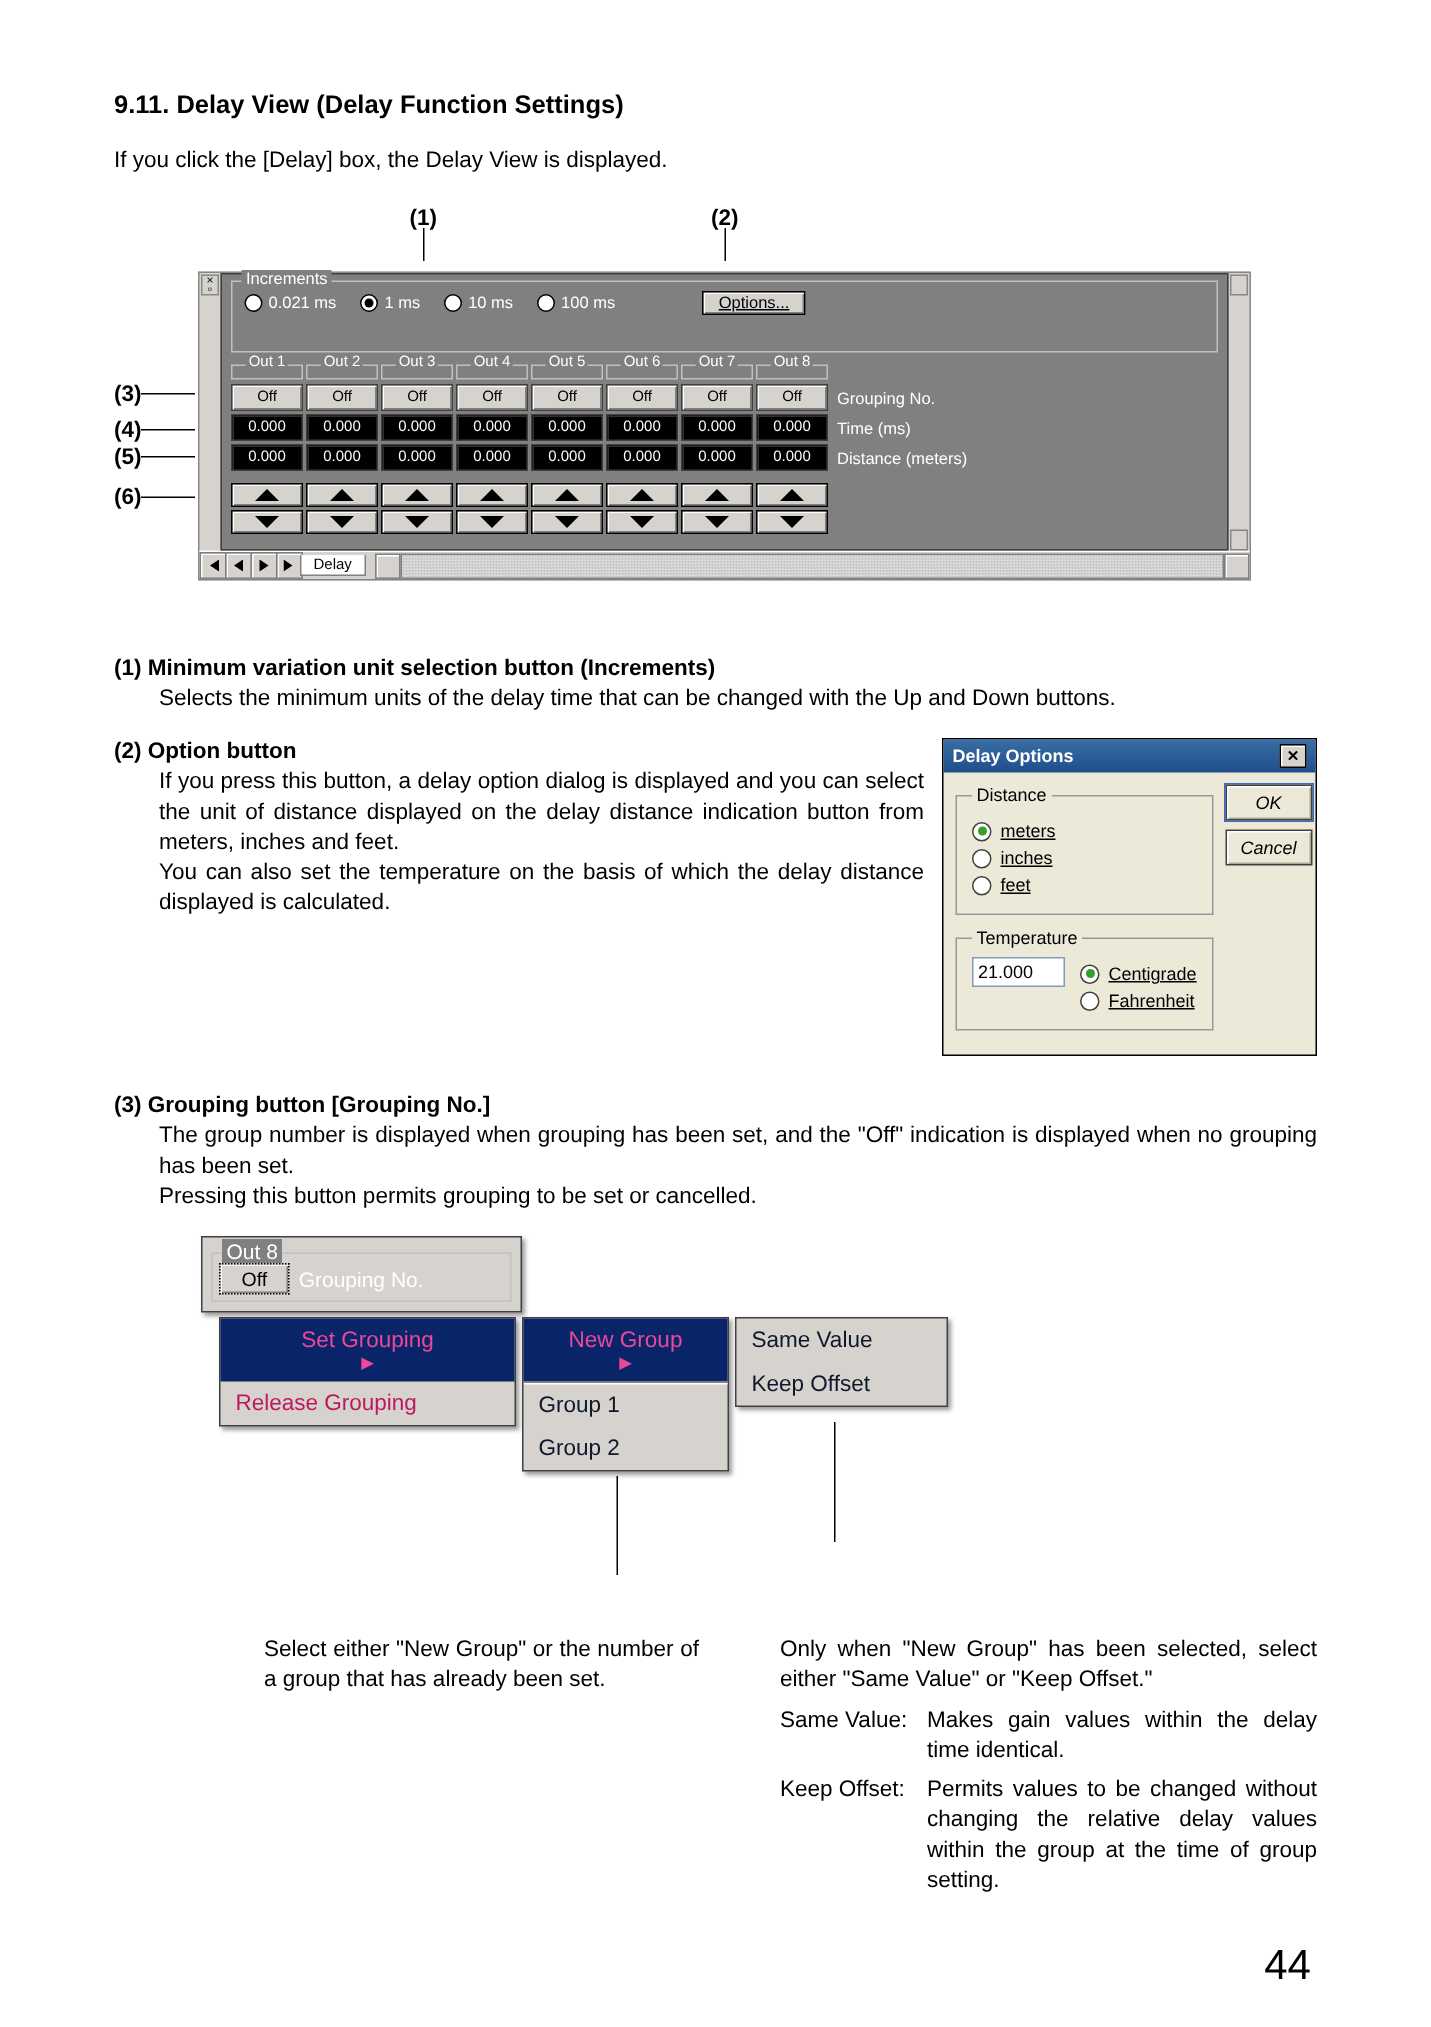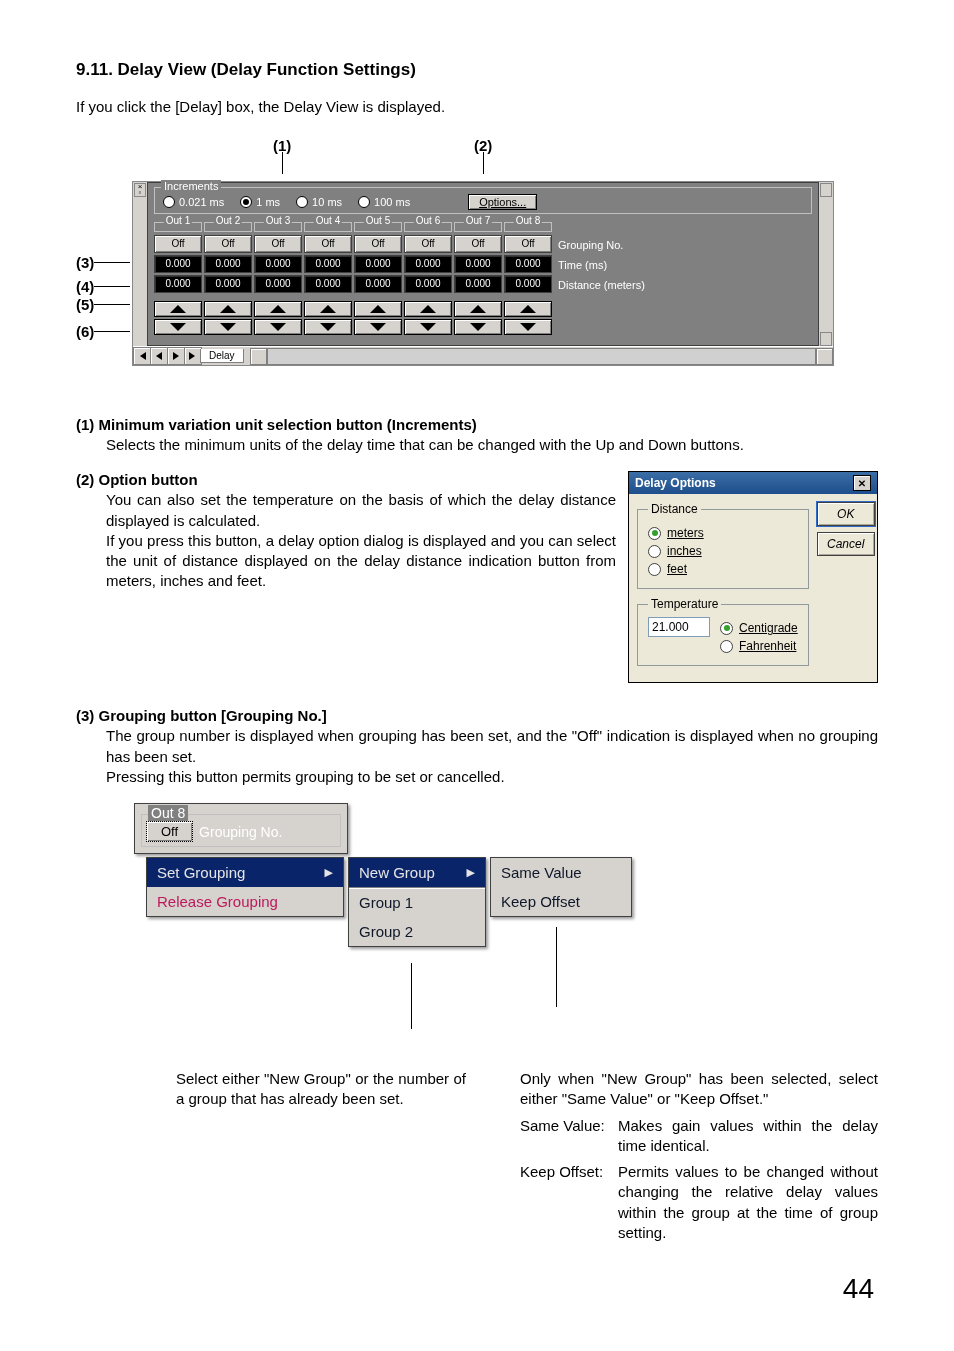--- a/index.html
+++ b/index.html
@@ -96,21 +96,21 @@
     position: absolute;
     right: 1px;
     width: 12px;
     height: 14px;
     background: #d6d3ce;
     border: 1px solid #888;
     box-sizing: border-box;
   }
   .grp {
     border: 1px solid #c0c0c0;
-    padding: 6px 8px 3px 8px;
+    padding: 6px 8px 24px 8px;
     margin-bottom: 8px;
     position: relative;
     text-align: right;
   }
   .grp .lg {
     position: absolute;
     top: -8px;
     left: 6px;
     background: #808080;
     padding: 0 3px;
@@ -434,21 +434,22 @@
   .menuitem {
     padding: 6px 10px;
     font-size: 15px;
     display: flex;
     justify-content: space-between;
     align-items: center;
     color: #0f172a;
   }
   .menuitem.sel {
     background: #0a246a;
-    color: #e5e5e5;
+    color: #ec4899;
+    flex-direction: column;
   }
   .menuitem.dis { color: #be185d; }
   .menuitem .arrow { font-size: 11px; }
   .menu2 .stack {
     border-top: 1px solid #808080;
     box-shadow: inset 0 1px 0 #fff;
   }
 
   .ctx-annots {
     display: flex;
@@ -815,22 +816,22 @@
   <div class="item">
     <div class="h">(1) Minimum variation unit selection button (Increments)</div>
     <div class="b">Selects the minimum units of the delay time that can be changed with the Up and Down buttons.</div>
   </div>
 
   <div class="row-with-dialog">
     <div class="leftcol">
       <div class="item" style="margin-bottom:0;">
         <div class="h">(2) Option button</div>
         <div class="b">
+          <div>If you press this button, a delay option dialog is displayed and you can select the unit of distance displayed on the delay distance indication button from meters, inches and feet.</div>
           <div>You can also set the temperature on the basis of which the delay distance displayed is calculated.</div>
-          <div>If you press this button, a delay option dialog is displayed and you can select the unit of distance displayed on the delay distance indication button from meters, inches and feet.</div>
         </div>
       </div>
     </div>
 
     <div class="dlg">
       <div class="tb">
         <span>Delay Options</span>
         <span class="x">✕</span>
       </div>
       <div class="body">

